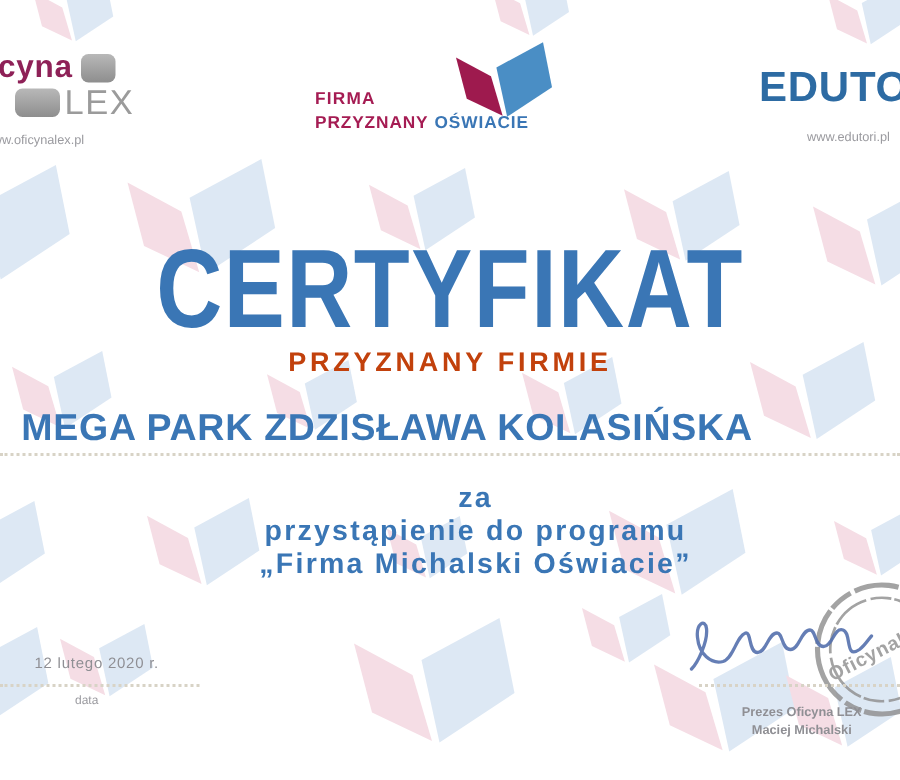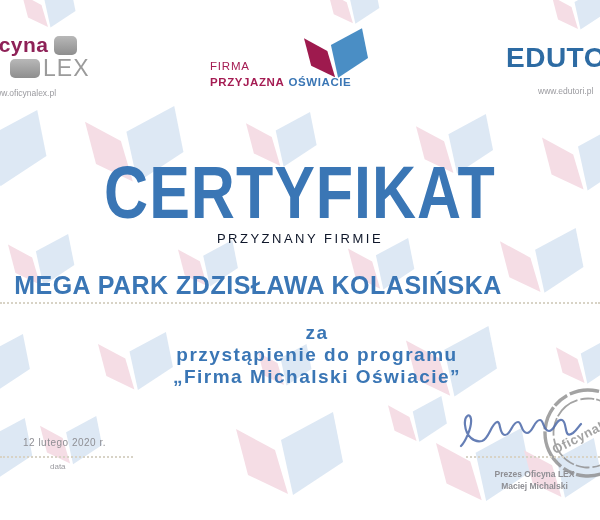--- a/index.html
+++ b/index.html
@@ -18,32 +18,32 @@
   .ofi-block{display:inline-block;background:linear-gradient(180deg,#b8b8b8,#8e8e8e);border-radius:5px;}
   .b1{width:23px;height:19px;margin-left:5px;}
   .b2{width:30px;height:19px;margin-left:42px;}
   .ofi-row2{display:flex;align-items:center;height:22px;margin-top:1px;}
   .ofi-lex{font-size:23px;font-weight:400;color:#9b9b9b;letter-spacing:1px;margin-left:3px;}
   .ofi-url{position:absolute;left:-11px;top:88px;font-size:8.5px;color:var(--light-gray);z-index:2;}
   .program-logo{position:absolute;left:208px;top:28px;width:165px;height:64px;z-index:2;}
   .program-book{position:absolute;left:96px;top:0;width:64px;height:50px;}
   .bw-red{fill:var(--book-red);}
   .bw-blue{fill:var(--book-blue);}
-  .prog-line1{position:absolute;left:2px;top:32px;font-size:11.5px;font-weight:normal;color:var(--crimson);letter-spacing:.8px;}
+  .prog-line1{position:absolute;left:2px;top:32px;font-size:11.5px;font-weight:bold;color:var(--crimson);letter-spacing:.8px;}
   .prog-line2{position:absolute;left:2px;top:48px;font-size:11.5px;font-weight:bold;letter-spacing:.6px;white-space:nowrap;}
   .prog-red{color:var(--crimson);margin-right:4px;}
   .prog-blue{color:var(--blue);margin-top:48px;}
   .edutori{position:absolute;left:506px;top:42px;font-size:28px;font-weight:bold;color:var(--edutori-blue);letter-spacing:.5px;white-space:nowrap;z-index:2;}
   .edu-url{position:absolute;left:538px;top:86px;font-size:8.5px;color:var(--light-gray);white-space:nowrap;z-index:2;}
   
   .title{position:absolute;left:0;width:600px;top:150px;text-align:center;
     font-size:61px;font-weight:bold;color:var(--blue);letter-spacing:1px;
     transform:scaleY(1.22);transform-origin:50% 0;z-index:1;white-space:nowrap;}
   .subtitle{position:absolute;left:0;width:600px;top:231px;text-align:center;
-    font-size:13px;font-weight:normal;color:#0f172a;letter-spacing:2.5px;z-index:1;}
+    font-size:18px;font-weight:bold;color:#c2410c;letter-spacing:2.5px;z-index:1;}
   .recipient{position:absolute;left:0;width:516px;top:271px;text-align:center;
     font-size:25px;font-weight:bold;color:var(--blue);letter-spacing:.5px;white-space:nowrap;z-index:1;}
   .recipient-line{position:absolute;left:0;width:600px;top:302px;height:0;
     border-bottom:2px dotted var(--dotted);z-index:1;}
   .reason{position:absolute;left:0;width:600px;top:322px;text-align:center;
     font-size:19px;font-weight:bold;color:var(--blue);letter-spacing:1.5px;line-height:22px;z-index:1;margin-left:17px;}
   
   .date-value{position:absolute;left:23px;top:437px;font-size:10px;font-weight:normal;color:var(--gray);letter-spacing:.5px;z-index:2;}
   .date-line{position:absolute;left:0;top:456px;width:133px;height:0;border-bottom:2px dotted var(--dotted);z-index:2;}
   .date-label{position:absolute;left:50px;top:462px;font-size:8px;color:var(--light-gray);z-index:2;}
@@ -105,21 +105,21 @@
   </div>
   <div class="ofi-url">www.oficynalex.pl</div>
 
   <div class="program-logo">
     <svg class="program-book" viewBox="0 0 107 83">
       <polygon class="bw-red" points="0,17 39,38 52,82 12,63"></polygon>
       <polygon class="bw-blue" points="45,28 97,0 107,50 57,83"></polygon>
     </svg>
     <div class="prog-line1">FIRMA</div>
     <div class="prog-line2">
-      <span class="prog-red">PRZYJAZNA</span><span class="prog-blue">OŚWIACIE</span>
+      <span class="prog-red">PRZYZNANY</span><span class="prog-blue">OŚWIACIE</span>
     </div>
   </div>
 
   <div class="edutori">EDUTORI</div>
   <div class="edu-url">www.edutori.pl</div>
 
   <div class="title">CERTYFIKAT</div>
   <div class="subtitle">PRZYZNANY FIRMIE</div>
   <div class="recipient">MEGA PARK ZDZISŁAWA KOLASIŃSKA</div>
   <div class="recipient-line"></div>

